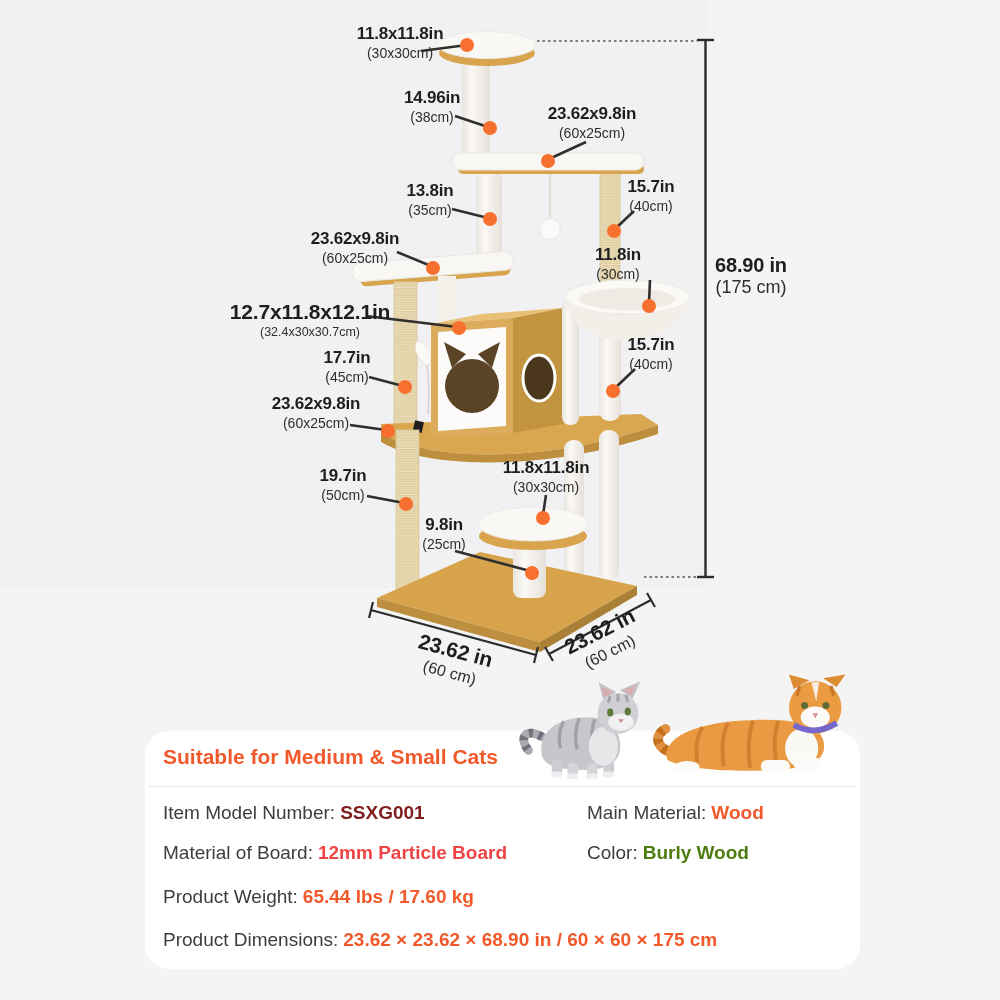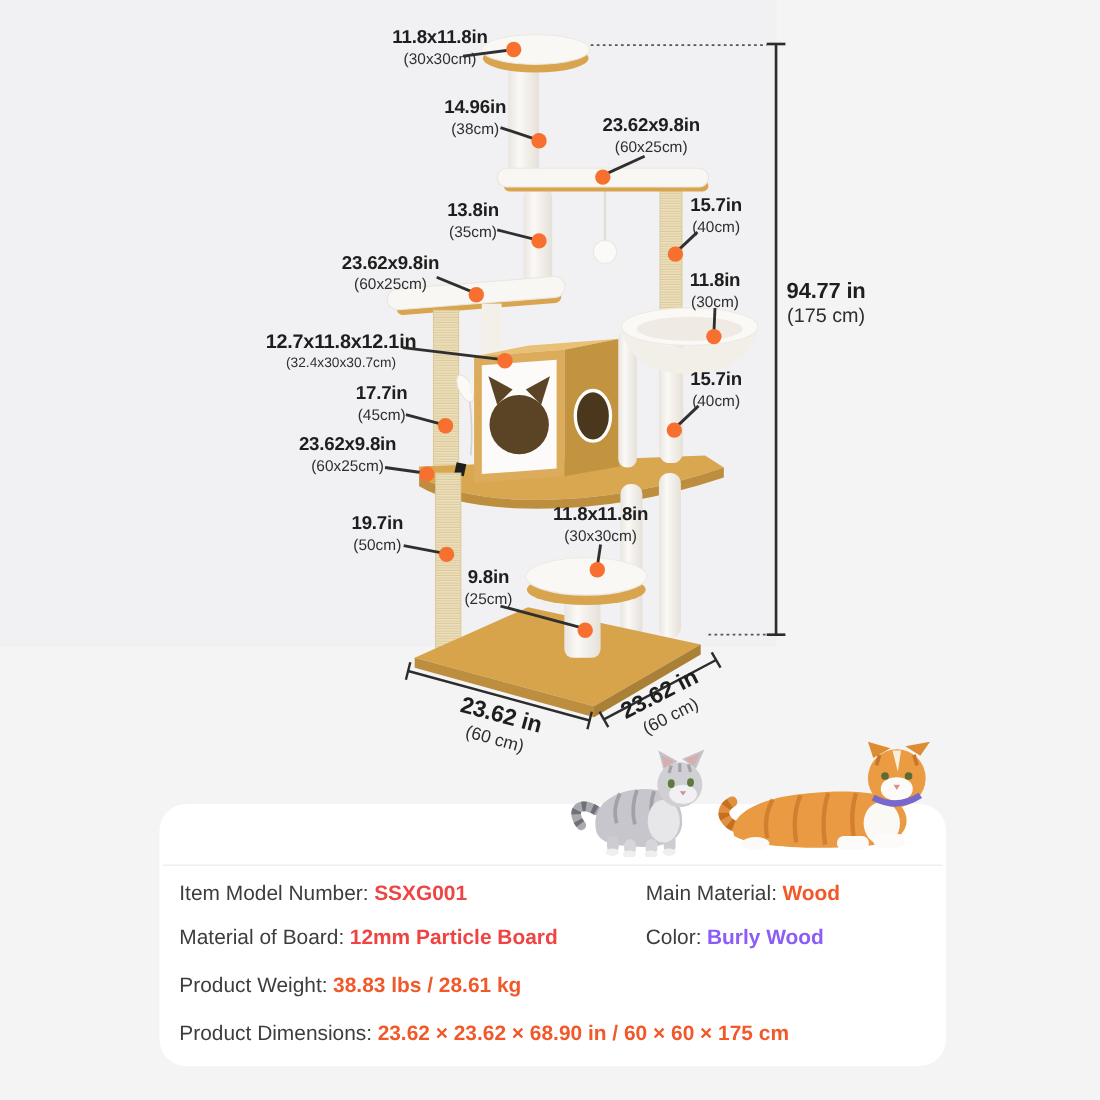--- a/index.html
+++ b/index.html
@@ -11,21 +11,21 @@
   }
   .photo-bg{position:absolute;left:0;top:0;width:706px;height:588px;background:#f1f1f3;}
   svg.layer{position:absolute;left:0;top:0;}
   
   .dim-label{
     position:absolute;transform:translate(-50%,-50%);
     text-align:center;line-height:1.22;white-space:nowrap;color:#1e1e1e;
   }
   .dim-label .din{display:block;font-weight:700;font-size:17px;letter-spacing:-0.2px;}
   .dim-label .dcm{display:block;font-weight:400;font-size:14px;color:#2e2e2e;}
-  .dim-label.small .din{font-size:18px;}
+  .dim-label.small .din{font-size:21px;}
   .dim-label.small .dcm{font-size:12.5px;}
   .dim-label.base .din{font-size:21px;}
   .dim-label.base .dcm{font-size:16px;}
   .dim-label.rotL{transform:translate(-50%,-50%) rotate(15deg);}
   .dim-label.rotR{transform:translate(-50%,-50%) rotate(-27deg);}
   .dim-label.total .din{font-size:20px;font-weight:600;}
   .dim-label.total .dcm{font-size:18px;}
   
   .panel{
     position:absolute;left:145px;top:731px;width:715px;height:238px;
@@ -193,21 +193,21 @@
   <span class="dcm">(35cm)</span>
 </div>
 <div class="dim-label" style="left:651px;top:196px">
   <span class="din">15.7in</span>
   <span class="dcm">(40cm)</span>
 </div>
 <div class="dim-label" style="left:355px;top:248px">
   <span class="din">23.62x9.8in</span>
   <span class="dcm">(60x25cm)</span>
 </div>
-<div class="dim-label" style="left:650px;top:264px">
+<div class="dim-label" style="left:618px;top:264px">
   <span class="din">11.8in</span>
   <span class="dcm">(30cm)</span>
 </div>
 <div class="dim-label small" style="left:310px;top:319px">
   <span class="din">12.7x11.8x12.1in</span>
   <span class="dcm">(32.4x30x30.7cm)</span>
 </div>
 <div class="dim-label" style="left:347px;top:367px">
   <span class="din">17.7in</span>
   <span class="dcm">(45cm)</span>
@@ -235,41 +235,42 @@
 
 <div class="dim-label base rotL" style="left:453px;top:660px">
   <span class="din">23.62 in</span>
   <span class="dcm">(60 cm)</span>
 </div>
 <div class="dim-label base rotR" style="left:604px;top:640px">
   <span class="din">23.62 in</span>
   <span class="dcm">(60 cm)</span>
 </div>
 <div class="dim-label total" style="left:751px;top:276px">
-  <span class="din">94.77 in</span>
+  <span class="din">68.90 in</span>
   <span class="dcm">(175 cm)</span>
 </div>
 
 <div class="panel">
+  <div class="panel-heading" style="color:#f1582a">Suitable for Medium &amp; Small Cats</div>
   <div class="panel-divider"></div>
 
   <div class="kv r1 colL">
-    <span class="lbl">Item Model Number:</span><span class="val" style="color:#ef4444">SSXG001</span>
+    <span class="lbl">Item Model Number:</span><span class="val" style="color:#7f1d1d">SSXG001</span>
   </div>
   <div class="kv r1 colR">
     <span class="lbl">Main Material:</span><span class="val" style="color:#f1582a">Wood</span>
   </div>
   <div class="kv r2 colL">
     <span class="lbl">Material of Board:</span><span class="val" style="color:#ef4444">12mm Particle Board</span>
   </div>
   <div class="kv r2 colR">
-    <span class="lbl">Color:</span><span class="val" style="color:#8b5cf6">Burly Wood</span>
+    <span class="lbl">Color:</span><span class="val" style="color:#4d7c0f">Burly Wood</span>
   </div>
   <div class="kv r3 colL">
-    <span class="lbl">Product Weight:</span><span class="val" style="color:#f1582a">38.83 lbs / 28.61 kg</span>
+    <span class="lbl">Product Weight:</span><span class="val" style="color:#f1582a">65.44 lbs / 17.60 kg</span>
   </div>
   <div class="kv r4 colL">
     <span class="lbl">Product Dimensions:</span><span class="val" style="color:#f1582a">23.62 × 23.62 × 68.90 in / 60 × 60 × 175 cm</span>
   </div>
 </div>
 
 <svg class="cat" style="left:509px;top:676px" width="146" height="103" viewBox="0 0 150 105">
   <path d="M34,62 C16,52 10,64 20,76" stroke="#a9a9b0" stroke-width="9" fill="none" stroke-linecap="round"></path>
   <path d="M34,62 C16,52 10,64 20,76" stroke="#70707a" stroke-width="9" fill="none" stroke-dasharray="4,6"></path>
   <path d="M34,82 C28,56 52,42 80,42 C104,42 116,56 114,76 C112,90 98,97 72,96 C52,95 38,93 34,82 Z" fill="#c6c6cc"></path>

